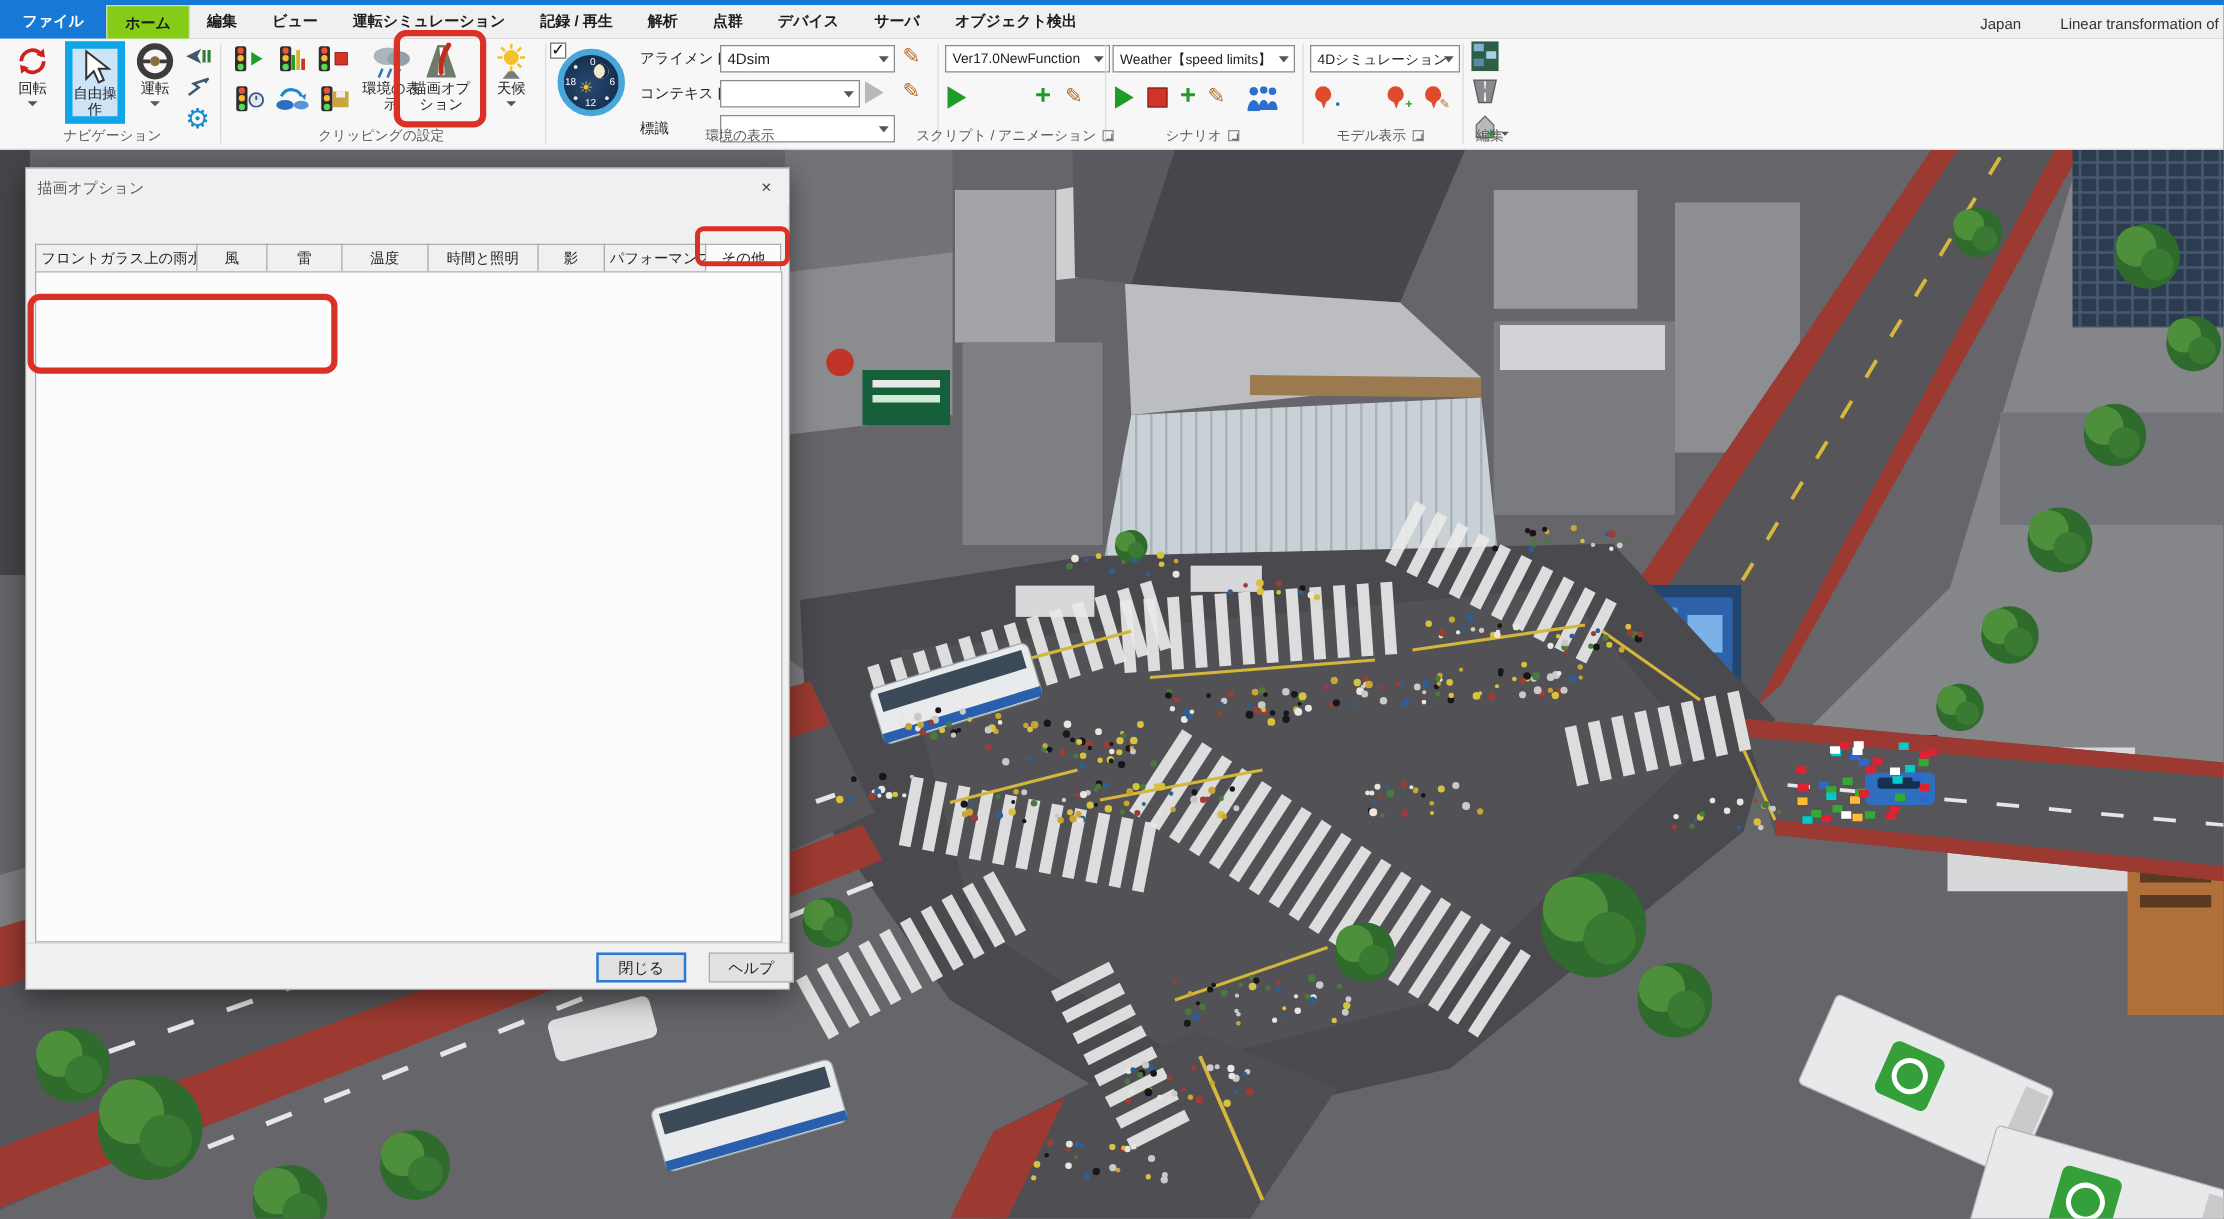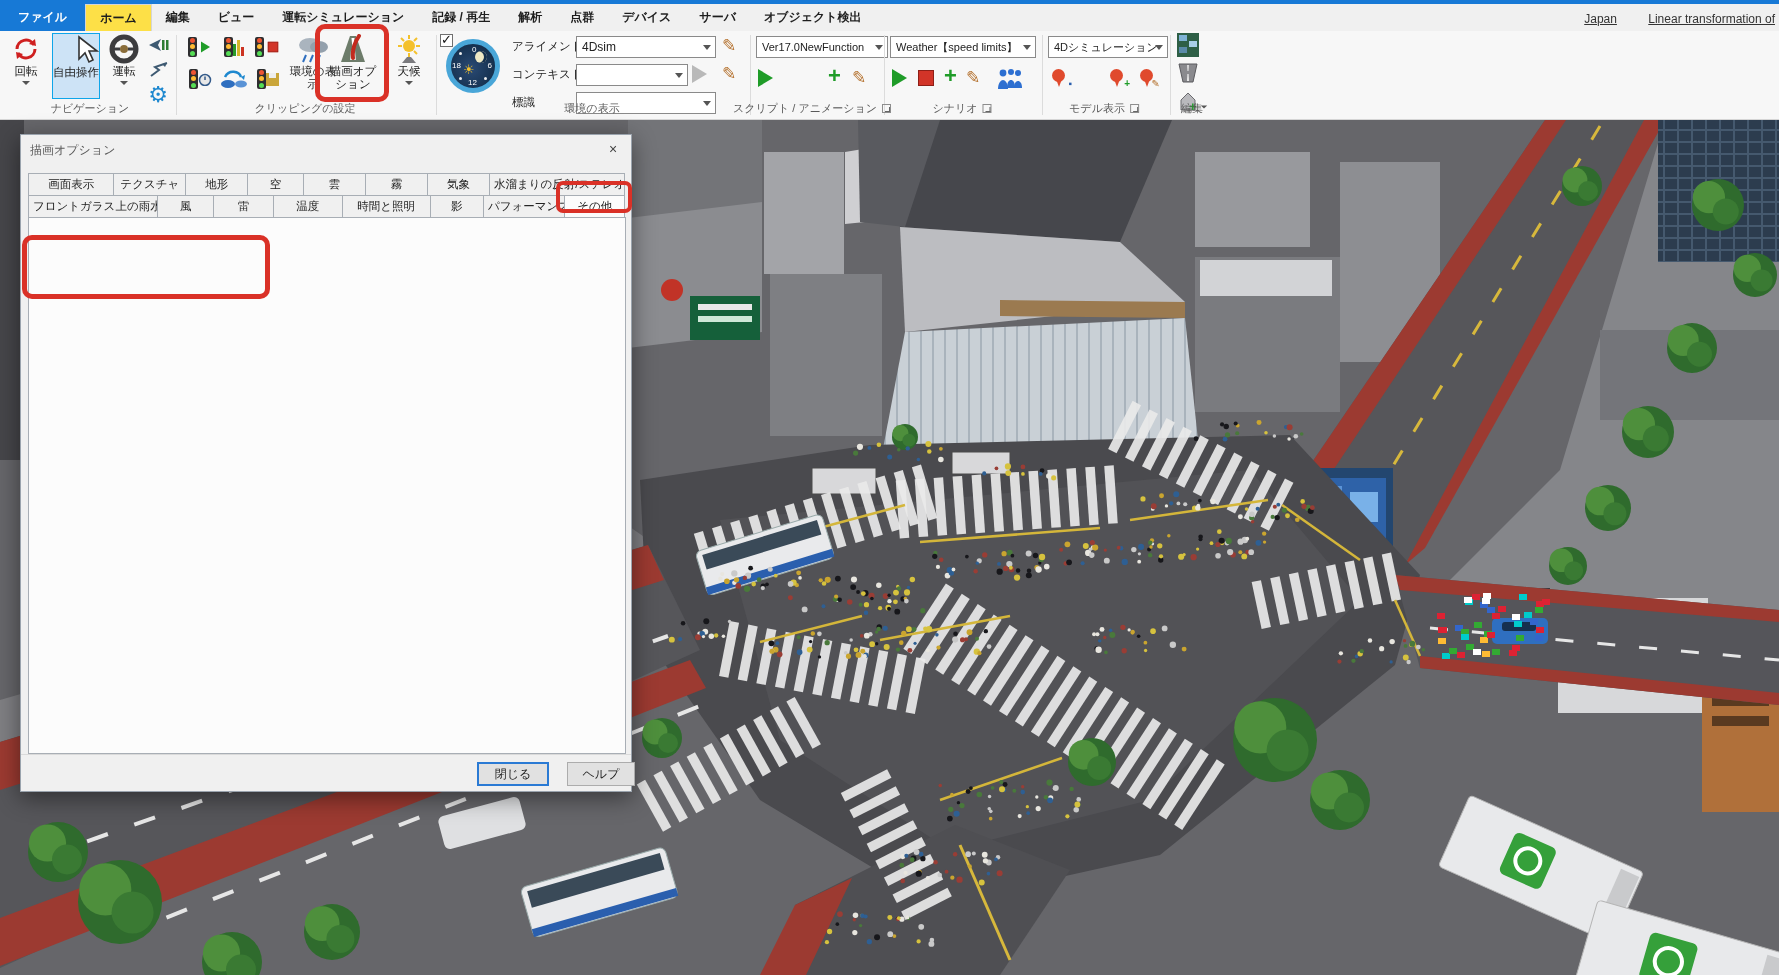--- a/index.html
+++ b/index.html
@@ -6,31 +6,31 @@
   html,body { width:1779px; height:975px; overflow:hidden;
     font-family:"Liberation Sans","DejaVu Sans",sans-serif; font-size:12px; color:#222;
     background:#6b6b6e; position:relative; }
 
   
   .topstrip { position:absolute; left:0; top:0; width:1779px; height:4px; background:#1779d6; z-index:6; }
   .menubar { position:absolute; left:0; top:4px; width:1779px; height:27px; background:#f0f0f0;
     display:flex; align-items:stretch; z-index:6; }
   .menu-item { padding:5px 14px; color:#1d1d1d; cursor:default; white-space:nowrap;font-weight:bold; }
   .menu-item.file { background:#1779d6; color:#fff; padding:5px 18px; }
-  .menu-item.selected { background:#fde047; border:1px solid #d5d5d5; border-bottom:none; }
+  .menu-item.selected { background:#84cc16; border:1px solid #d5d5d5; border-bottom:none; }
   .menubar-right { position:absolute; right:4px; top:8px; color:#333; white-space:nowrap; }
-  .menubar-right span { margin-left:28px;text-decoration:underline; }
+  .menubar-right span { margin-left:28px; }
 
   .ribbon { position:absolute; left:0; top:31px; width:1779px; height:89px; background:#f7f7f7;
     border-bottom:1px solid #d5d5d5; z-index:6; }
   .rsep { position:absolute; top:4px; height:80px; width:1px; background:#dcdcdc; }
   .rbtn { position:absolute; top:2px; height:66px; display:flex; flex-direction:column; align-items:center;
     text-align:center; line-height:13px; font-size:11.5px; color:#222; cursor:default; }
   .rbtn .ric { height:32px; display:flex; align-items:center; justify-content:center; }
-  .rbtn.sel { background:#cde3f6; border:1px solid #0ea5e9;align-items:flex-end; }
+  .rbtn.sel { background:#cde3f6; border:6px solid #0ea5e9; }
   .dca { width:0; height:0; border-left:4px solid transparent; border-right:4px solid transparent;
     border-top:4px solid #555; display:inline-block; }
   .rlabel { position:absolute; top:70px; font-size:11px; color:#5a5a5a; white-space:nowrap; transform:translateX(-50%); }
   .launcher { display:inline-block; width:9px; height:9px; border:1px solid #8d8d8d; margin-left:5px; position:relative; top:1px; }
   .launcher::after { content:""; position:absolute; right:0px; bottom:0px; width:4px; height:4px;
     border-right:1px solid #666; border-bottom:1px solid #666; }
   .mini { position:absolute; width:24px; height:24px; display:flex; align-items:center; justify-content:center; }
   .rcombo { position:absolute; height:22px; background:#fff; border:1px solid #8a8a8a; display:flex;
     align-items:center; padding:0 18px 0 5px; white-space:nowrap; overflow:hidden; }
   .rcombo .cv { position:absolute; right:4px; top:8px; width:0; height:0;
@@ -1159,30 +1159,20 @@
   <span class="rlabel" style="left:1104px"><span>モデル表示</span><span class="launcher"></span></span>
   <span class="rlabel" style="left:1192px">編集</span>
 </div>
 
 <div class="dialog">
   <div class="dlg-title">
     <span class="t">描画オプション</span>
     <span class="dlg-close">×</span>
   </div>
 
-  <div class="tabrow" style="top:38px">
-    <div class="tab" style="flex:1.15">画面表示</div>
-    <div class="tab" style="flex:0.95">テクスチャ</div>
-    <div class="tab" style="flex:0.8">地形</div>
-    <div class="tab" style="flex:0.7">空</div>
-    <div class="tab" style="flex:0.8">雲</div>
-    <div class="tab" style="flex:0.8">霧</div>
-    <div class="tab" style="flex:0.8">気象</div>
-    <div class="tab" style="flex:1.9">水溜まりの反射/ステレオ</div>
-  </div>
   <div class="tabrow" style="top:60px">
     <div class="tab" style="flex:1.9">フロントガラス上の雨水</div>
     <div class="tab" style="flex:0.75">風</div>
     <div class="tab" style="flex:0.8">雷</div>
     <div class="tab" style="flex:0.95">温度</div>
     <div class="tab" style="flex:1.25">時間と照明</div>
     <div class="tab" style="flex:0.7">影</div>
     <div class="tab" style="flex:1.15">パフォーマンス</div>
     <div class="tab sel" style="flex:0.8">その他</div>
   </div>

